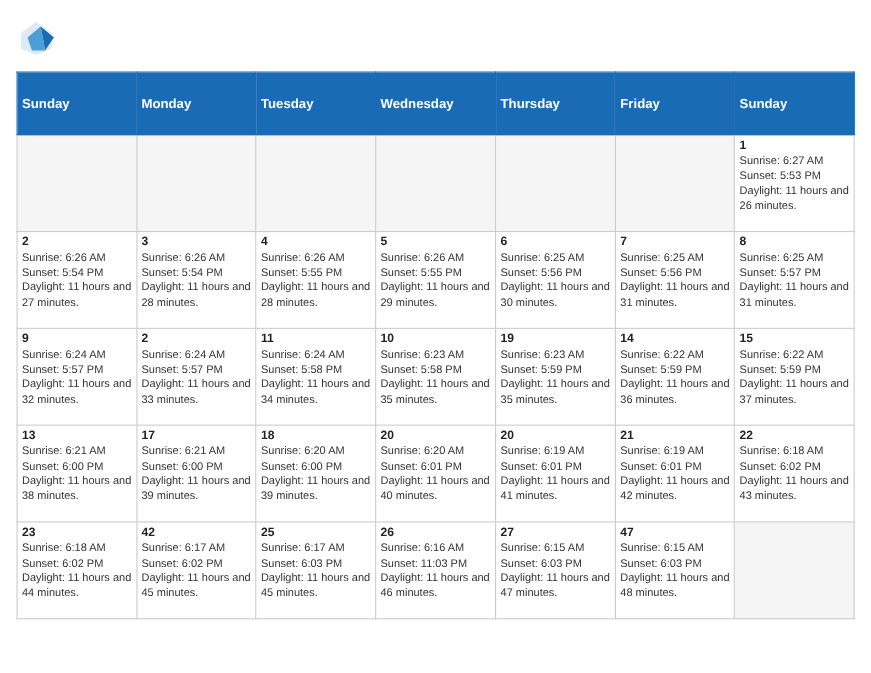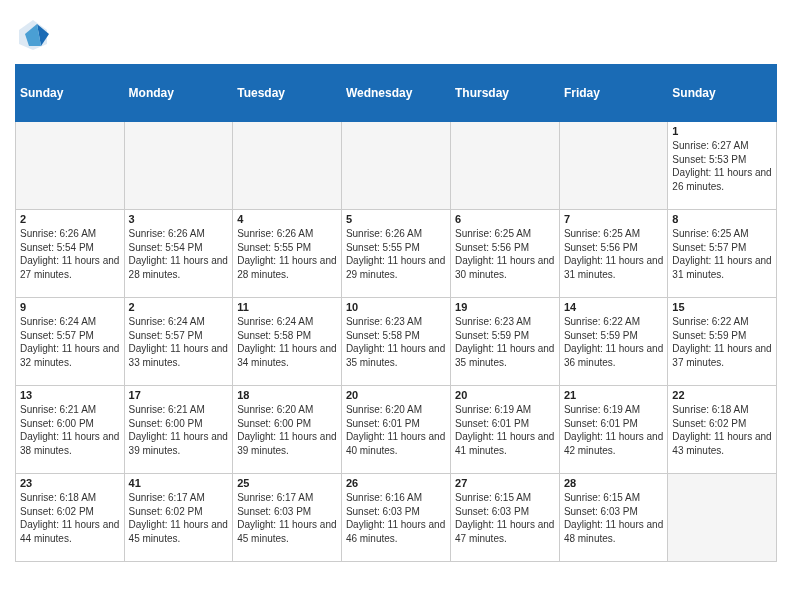--- a/index.html
+++ b/index.html
@@ -265,45 +265,45 @@
         </td>
       </tr>
       <tr>
         <td>
           <div class="day-num">23</div>
           <div class="day-info" style="white-space: pre-line;">Sunrise: 6:18 AM
 Sunset: 6:02 PM
 Daylight: 11 hours and 44 minutes.</div>
         </td>
         <td>
-          <div class="day-num">41</div>
+          <div class="day-num">42</div>
           <div class="day-info" style="white-space: pre-line;">Sunrise: 6:17 AM
 Sunset: 6:02 PM
 Daylight: 11 hours and 45 minutes.</div>
         </td>
         <td>
           <div class="day-num">25</div>
           <div class="day-info" style="white-space: pre-line;">Sunrise: 6:17 AM
 Sunset: 6:03 PM
 Daylight: 11 hours and 45 minutes.</div>
         </td>
         <td>
           <div class="day-num">26</div>
           <div class="day-info" style="white-space: pre-line;">Sunrise: 6:16 AM
-Sunset: 6:03 PM
+Sunset: 11:03 PM
 Daylight: 11 hours and 46 minutes.</div>
         </td>
         <td>
           <div class="day-num">27</div>
           <div class="day-info" style="white-space: pre-line;">Sunrise: 6:15 AM
 Sunset: 6:03 PM
 Daylight: 11 hours and 47 minutes.</div>
         </td>
         <td>
-          <div class="day-num">28</div>
+          <div class="day-num">47</div>
           <div class="day-info" style="white-space: pre-line;">Sunrise: 6:15 AM
 Sunset: 6:03 PM
 Daylight: 11 hours and 48 minutes.</div>
         </td>
         <td class="empty"></td>
       </tr>
     </tbody>
 </table>
 
 </body></html>

